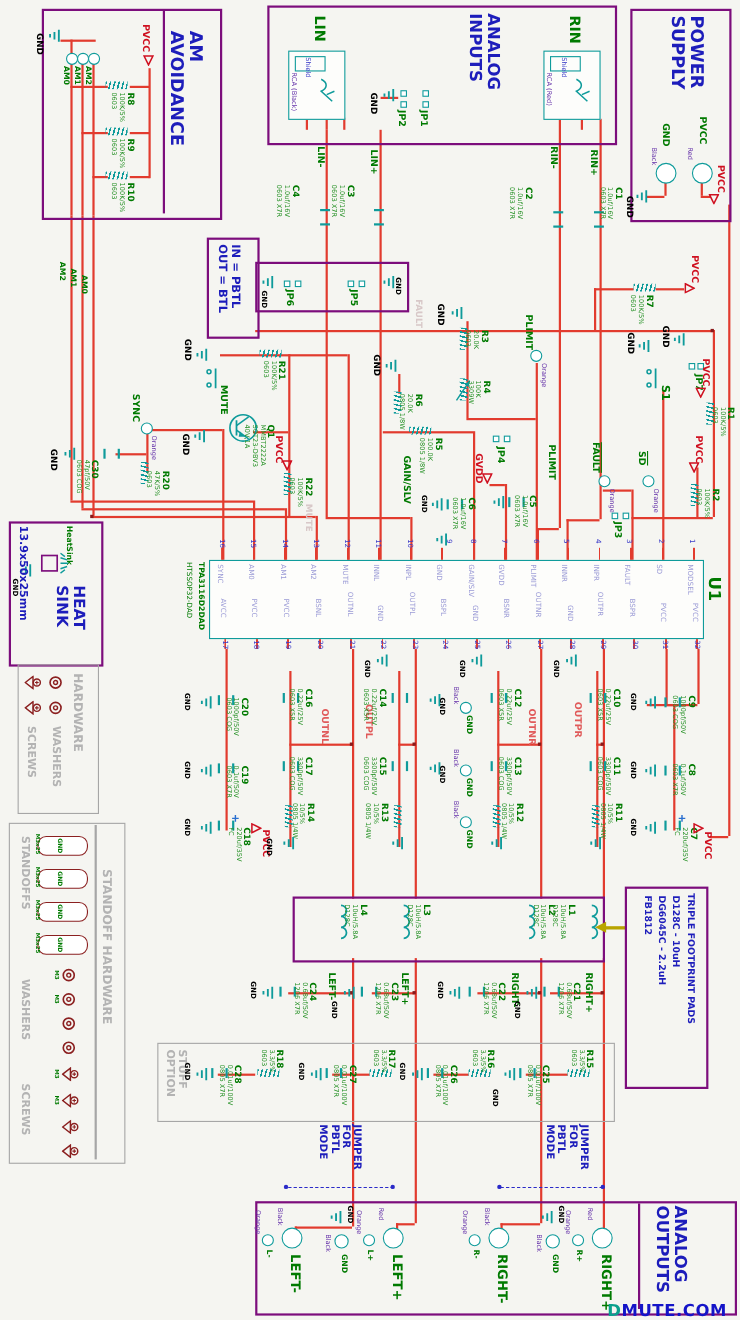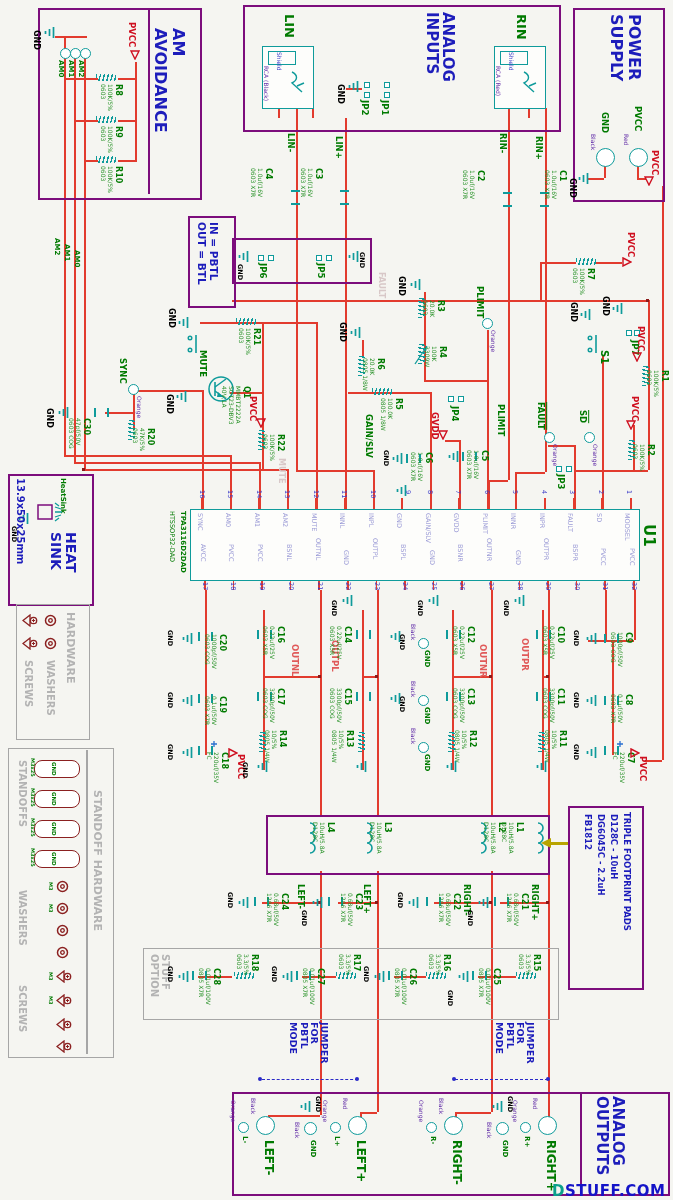--- a/index.html
+++ b/index.html
@@ -1076,15 +1076,15 @@
 <i class="tpc" style="left:496px;top:1122px;width:11px;height:11px"></i>
 <i class="t vi" style="left:486px;top:1122px">Black</i>
 <i class="t g2" style="left:500px;top:1140px">GND</i>
 <i class="tpc" style="left:520px;top:1122px"></i>
 <i class="t vi" style="left:512px;top:1100px">Orange</i>
 <i class="t g2" style="left:522px;top:1136px">R+</i>
 <i class="jk" style="left:538px;top:1116px"></i>
 <i class="t vi" style="left:532px;top:1098px">Red</i>
 <div class="t g" style="left:544px;top:1140px;font-size:12px">RIGHT+</div>
 
-<div class="wm" style="left:552px;top:1182px"><span style="color:#0aa08c">D</span><span style="color:#1414c8">STUFF.COM</span></div>
+<div class="wm" style="left:552px;top:1182px"><span style="color:#0aa08c">D</span><span style="color:#1414c8">MUTE.COM</span></div>
 
 </div>
 
 </body></html>

